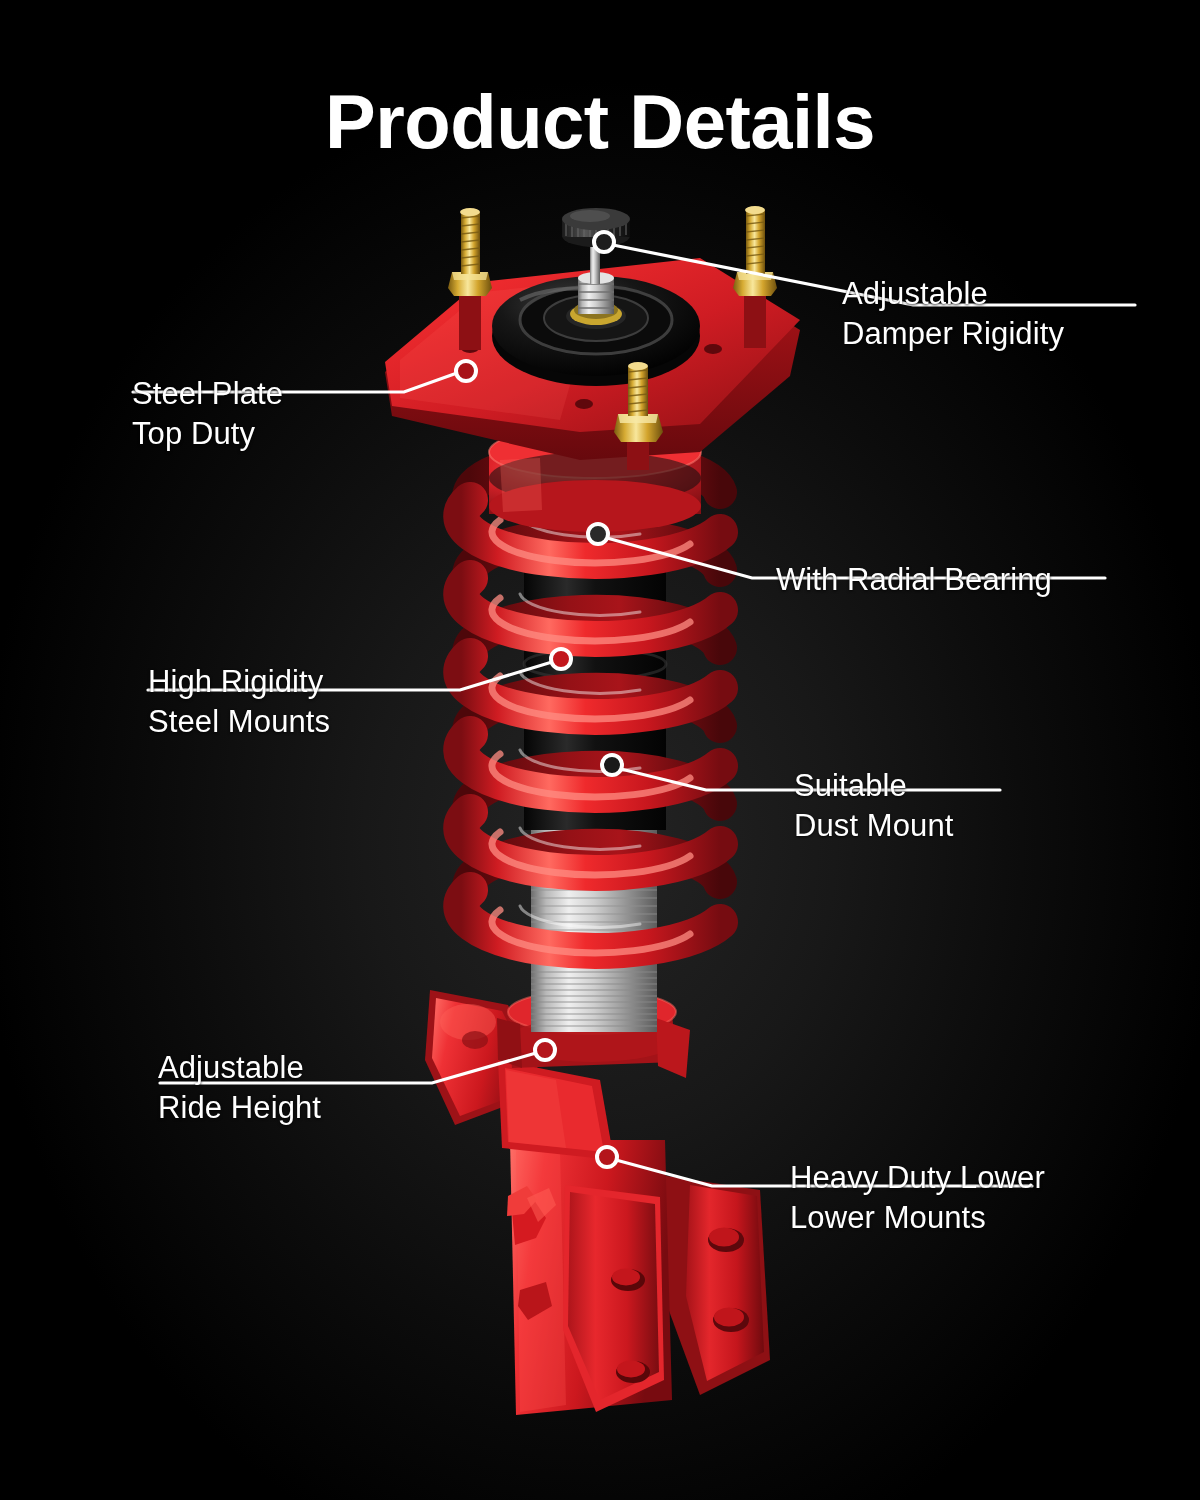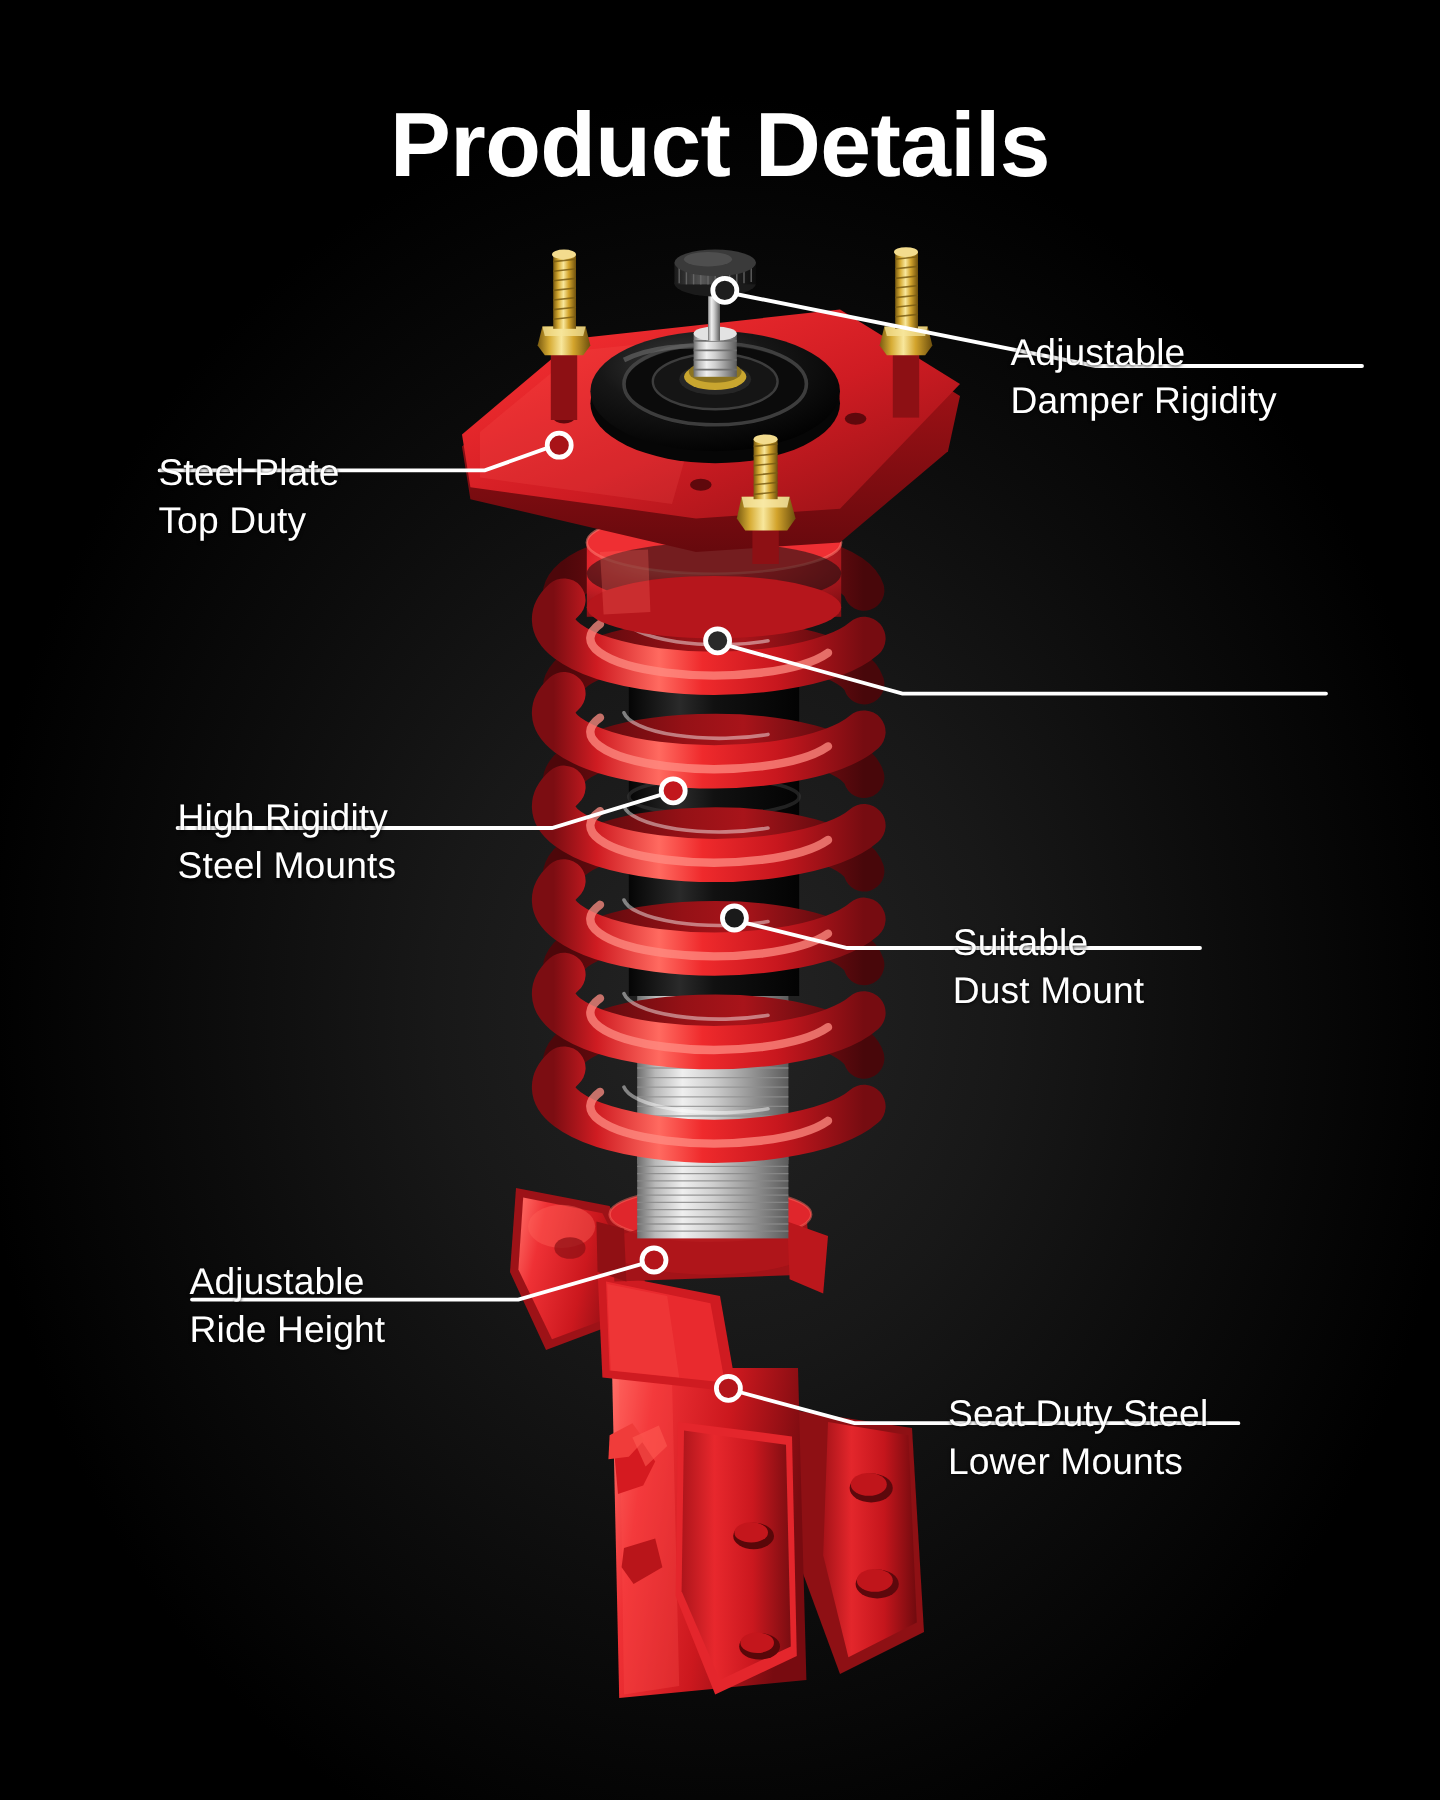--- a/index.html
+++ b/index.html
@@ -400,33 +400,34 @@
   <div>Adjustable</div>
   <div>Damper Rigidity</div>
 </div>
 
 <div class="label left" style="left:132px;top:358px;">
   <div>Steel Plate</div>
   <div>Top Duty</div>
 </div>
 
 <div class="label right" style="left:776px;top:544px;">
+  <div>With Radial Bearing</div>
 </div>
 
 <div class="label left" style="left:148px;top:646px;">
   <div>High Rigidity</div>
   <div>Steel Mounts</div>
 </div>
 
 <div class="label right" style="left:794px;top:750px;">
   <div>Suitable</div>
   <div>Dust Mount</div>
 </div>
 
 <div class="label left" style="left:158px;top:1032px;">
   <div>Adjustable</div>
   <div>Ride Height</div>
 </div>
 
 <div class="label right" style="left:790px;top:1142px;">
-  <div>Seat Duty Steel</div>
+  <div>Heavy Duty Lower</div>
   <div>Lower Mounts</div>
 </div>
 
 </body></html>

